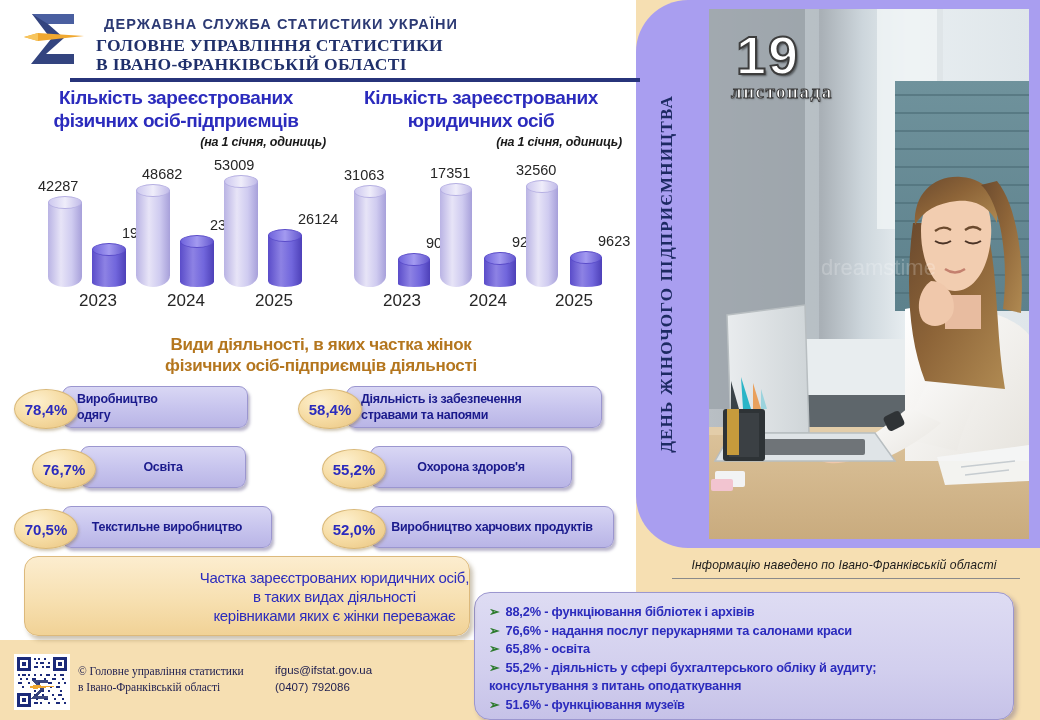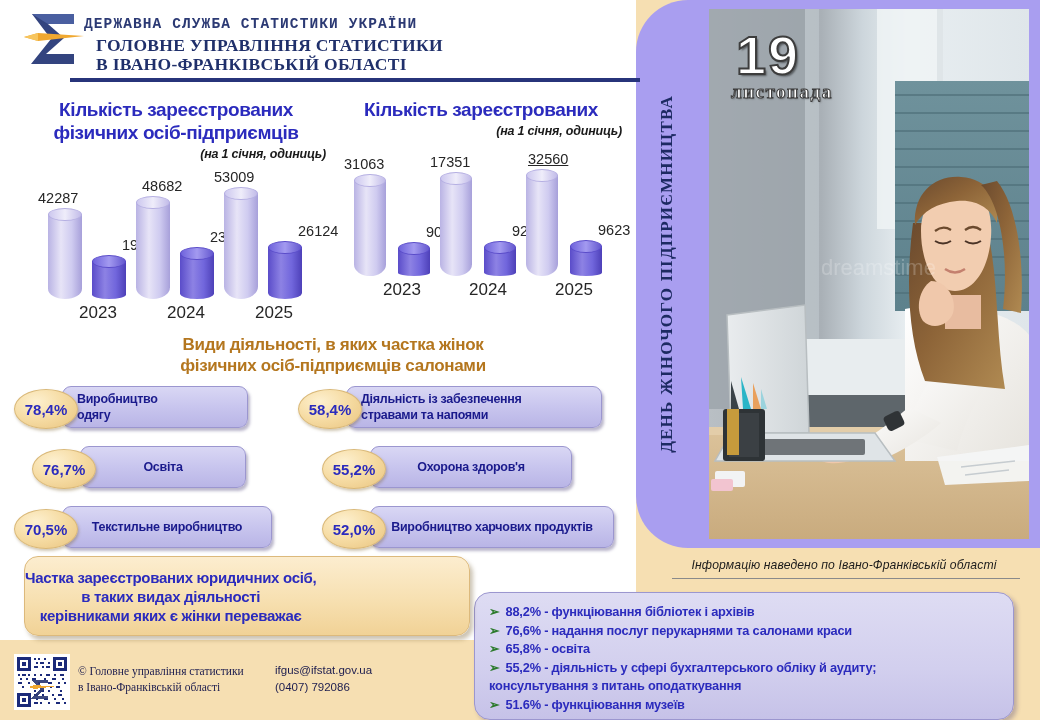--- a/index.html
+++ b/index.html
@@ -19,41 +19,40 @@
     background:#f6dfb2;border-radius:120px;z-index:0;
   }
   .white-left-mask{
     position:absolute;left:0;top:0;width:636px;height:640px;background:#fff;z-index:1;
   }
 
   
   .header{position:absolute;left:0;top:0;width:640px;height:80px;z-index:6;}
   .logo{position:absolute;left:18px;top:6px;width:70px;height:66px;}
   .hdr-line1{
-    position:absolute;left:84px;top:16px;
-    font-family:Liberation Mono, monospace;
+    position:absolute;left:104px;top:16px;
+    font-family:Liberation Sans, sans-serif;
     font-size:14.5px;font-weight:bold;letter-spacing:1.1px;color:#2c3a74;
     white-space:nowrap;
   }
   .hdr-line2{
     position:absolute;left:96px;top:36px;
     font-family:"Liberation Serif", serif;
     font-size:17.5px;font-weight:bold;letter-spacing:0.3px;color:#20306b;
     line-height:19px;white-space:nowrap;
   }
   .hdr-rule{
     position:absolute;left:70px;top:78px;width:570px;height:4px;background:#27347a;z-index:6;
   }
 
   
   .chart-block{position:absolute;z-index:6;}
   .chart-title{
     color:#2b2bbd;font-weight:bold;font-size:19px;line-height:23px;text-align:center;
     letter-spacing:-0.4px;
-    margin-top:12px;
   }
   .chart-sub{
     font-size:12.5px;font-style:italic;font-weight:bold;color:#1a1a1a;text-align:right;
     margin-top:3px;letter-spacing:-0.2px;
   }
   .plot{position:relative;width:100%;height:132px;margin-top:6px;}
   .cyl{position:absolute;bottom:0;}
   .cyl .body{
     position:absolute;left:0;bottom:0;width:100%;
     border-radius:0 0 50% 50%/0 0 12% 12%;
@@ -67,21 +66,21 @@
   .xlabel{
     position:absolute;bottom:-24px;font-size:17px;color:#262626;text-align:center;white-space:nowrap;
   }
   .legend{
     position:absolute;display:flex;align-items:center;gap:5px;font-size:12.5px;color:#333;white-space:nowrap;
   }
   .legend .sw{width:9px;height:9px;display:inline-block;}
 
   
   .sect-head{
-    position:absolute;left:68px;top:334px;width:530px;z-index:6;
+    position:absolute;left:56px;top:334px;width:530px;z-index:6;
     text-align:center;color:#b4761e;font-weight:bold;font-size:17px;line-height:21px;
     letter-spacing:-0.3px;
   }
 
   
   .act-row{position:absolute;z-index:6;height:44px;}
   .pill{
     position:absolute;left:48px;top:0;height:42px;
     background:linear-gradient(180deg,#d9d7f4 0%,#c8c5ee 50%,#b9b5e6 100%);
     border:1px solid #9b96cf;border-radius:9px;
@@ -99,22 +98,22 @@
     color:#2b2bbd;font-size:15px;font-weight:bold;z-index:2;
     box-shadow:1px 2px 3px rgba(120,95,40,.35);
   }
 
   
   .callout{
     position:absolute;left:24px;top:556px;width:444px;height:78px;z-index:7;
     background:linear-gradient(180deg,#fcedcf 0%,#f7e0b1 55%,#f1d296 100%);
     border:1px solid #dcb97c;border-radius:14px;
     box-shadow:3px 4px 4px rgba(110,85,40,.35);
-    display:flex;align-items:center;justify-content:flex-start;
-    color:#2b2bbd;font-weight:bold;font-size:15px;line-height:19px;text-align:center;
+    display:flex;align-items:center;justify-content:flex-end;
+    color:#2b2bbd;font-weight:normal;font-size:15px;line-height:19px;text-align:center;
     letter-spacing:-0.3px;
   }
 
   
   .listbox{
     position:absolute;left:474px;top:592px;width:540px;height:128px;z-index:6;
     background:linear-gradient(180deg,#dedcf3 0%,#d2cfee 60%,#c6c2e8 100%);
     border:1px solid #9b96cf;border-radius:16px;
     box-shadow:3px 3px 4px rgba(60,50,110,.3);
     padding:10px 14px 0 14px;box-sizing:border-box;
@@ -247,20 +246,21 @@
           <div class="top" style="top: -6px; background: linear-gradient(90deg, rgb(111, 99, 220), rgb(163, 154, 240), rgb(100, 88, 207)); border: 1px solid rgb(90, 76, 201); box-sizing: border-box;"></div>
         </div>
         <div class="lbl" style="left: 272px; bottom: 60px;">26124</div>
         <div class="xlabel" style="left: 192px; width: 112px;">2025</div>
       </div>
   </div>
 
   <div class="chart-block" id="chart2" style="left:340px;top:86px;width:282px;">
     <div class="chart-title">
       <div>Кількість зареєстрованих</div>
+      <div>юридичних осіб</div>
     </div>
     <div class="chart-sub">(на 1 січня, одиниць)</div>
     <div class="plot" id="plot2">
         <div class="cyl" style="left: 14px; width: 32px; height: 96px;">
           <div class="body" style="height: 96px; background: linear-gradient(90deg, rgb(185, 179, 228) 0%, rgb(231, 228, 247) 38%, rgb(207, 203, 240) 70%, rgb(167, 160, 218) 100%);"></div>
           <div class="top" style="top: -6px; background: linear-gradient(90deg, rgb(205, 200, 239), rgb(239, 237, 250), rgb(194, 188, 233)); border: 1px solid rgb(181, 175, 226); box-sizing: border-box;"></div>
         </div>
         <div class="lbl" style="left: 4px; bottom: 104px;">31063</div>
         <div class="cyl" style="left: 58px; width: 32px; height: 28px;">
           <div class="body" style="height: 28px; background: linear-gradient(90deg, rgb(90, 76, 201) 0%, rgb(141, 130, 228) 38%, rgb(113, 102, 220) 70%, rgb(77, 64, 184) 100%);"></div>
@@ -276,21 +276,21 @@
         <div class="cyl" style="left: 144px; width: 32px; height: 29px;">
           <div class="body" style="height: 29px; background: linear-gradient(90deg, rgb(90, 76, 201) 0%, rgb(141, 130, 228) 38%, rgb(113, 102, 220) 70%, rgb(77, 64, 184) 100%);"></div>
           <div class="top" style="top: -6px; background: linear-gradient(90deg, rgb(111, 99, 220), rgb(163, 154, 240), rgb(100, 88, 207)); border: 1px solid rgb(90, 76, 201); box-sizing: border-box;"></div>
         </div>
         <div class="lbl" style="left: 172px; bottom: 37px;">9264</div>
         <div class="xlabel" style="left: 94px; width: 108px;">2024</div>
         <div class="cyl" style="left: 186px; width: 32px; height: 101px;">
           <div class="body" style="height: 101px; background: linear-gradient(90deg, rgb(185, 179, 228) 0%, rgb(231, 228, 247) 38%, rgb(207, 203, 240) 70%, rgb(167, 160, 218) 100%);"></div>
           <div class="top" style="top: -6px; background: linear-gradient(90deg, rgb(205, 200, 239), rgb(239, 237, 250), rgb(194, 188, 233)); border: 1px solid rgb(181, 175, 226); box-sizing: border-box;"></div>
         </div>
-        <div class="lbl" style="left: 188px; bottom: 109px; text-decoration: underline;">32560</div>
+        <div class="lbl" style="left: 176px; bottom: 109px;">32560</div>
         <div class="cyl" style="left: 230px; width: 32px; height: 30px;">
           <div class="body" style="height: 30px; background: linear-gradient(90deg, rgb(90, 76, 201) 0%, rgb(141, 130, 228) 38%, rgb(113, 102, 220) 70%, rgb(77, 64, 184) 100%);"></div>
           <div class="top" style="top: -6px; background: linear-gradient(90deg, rgb(111, 99, 220), rgb(163, 154, 240), rgb(100, 88, 207)); border: 1px solid rgb(90, 76, 201); box-sizing: border-box;"></div>
         </div>
         <div class="lbl" style="left: 258px; bottom: 38px; margin-top: 40px;">9623</div>
         <div class="xlabel" style="left: 180px; width: 108px;">2025</div>
       </div>
   </div>
 
   <div class="legend" style="left:22px;top:310px;">
@@ -305,21 +305,21 @@
     <span class="sw" style="background:#c7c2ea;"></span>
     <span>юридичні особи</span>
   </div>
   <div class="legend" style="left:478px;top:310px;">
     <span class="sw" style="background:#6c5fd6;"></span>
     <span>з них жінки</span>
   </div>
 
   <div class="sect-head">
     <div>Види діяльності, в яких частка  жінок</div>
-    <div>фізичних осіб-підприємців салонами</div>
+    <div>фізичних осіб-підприємців діяльності</div>
   </div>
 
   <div class="act-row" style="left:14px;top:386px;width:244px;">
     <div class="pill left-text" style="width:186px;">
       <span>
         <span>Виробництво</span><br>
         <span>одягу</span>
       </span>
     </div>
     <div class="badge">78,4%</div>

